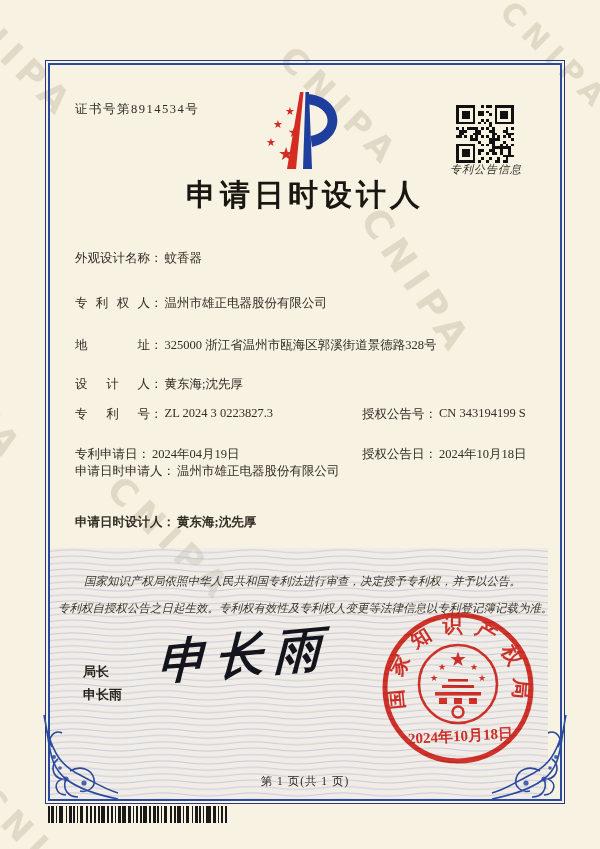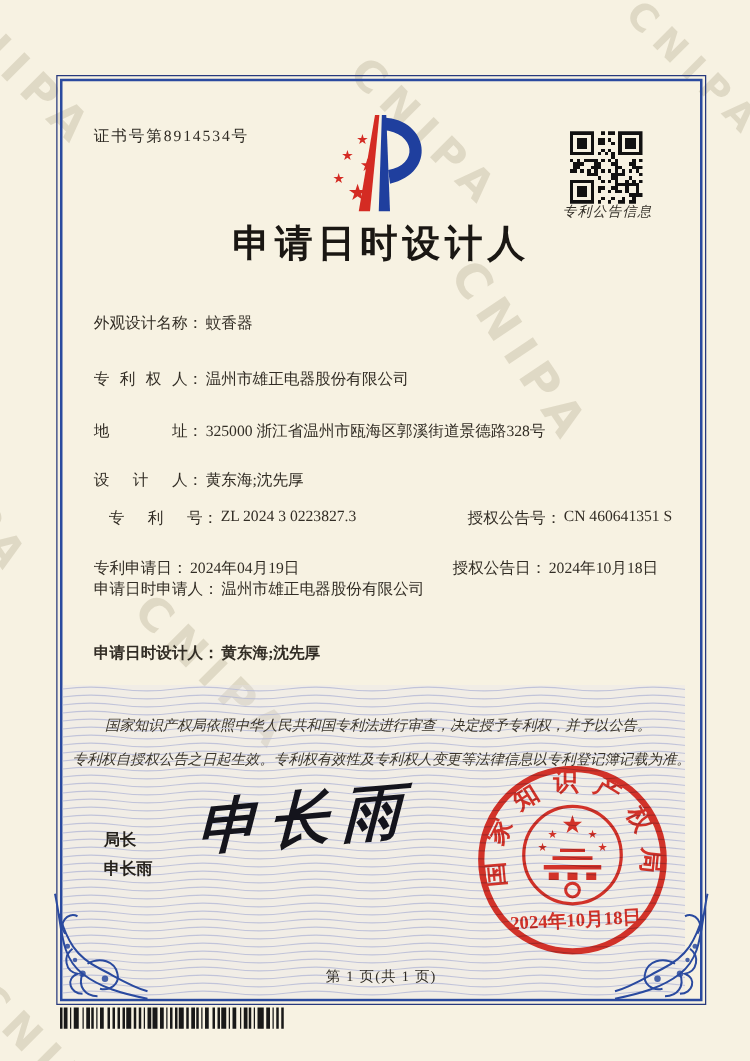--- a/index.html
+++ b/index.html
@@ -47,21 +47,21 @@
   .row{position:absolute;left:25px;width:460px;font-size:12.5px;color:#32definitely;} 
   .row{color:#322d25;}
   .jlabel{display:inline-block;width:75px;text-align:justify;text-align-last:justify;vertical-align:top;}
   .nlabel{display:inline-block;vertical-align:top;}
   .colon{display:inline-block;vertical-align:top;}
   .val{display:inline-block;vertical-align:top;margin-left:2px;}
   .r-design{top:185px;}
   .r-patentee{top:230px;}
   .r-address{top:272px;}
   .r-designer{top:311px;}
-  .r-grid1{top:341px;margin-left:12px;}
+  .r-grid1{top:341px;}
   .r-grid2{top:381px;}
   .r-filing1{top:398px;text-decoration:underline;}
   .r-filing2{top:449px;font-weight:bold;}
   .grid-right{position:absolute;left:287px;top:0;white-space:nowrap;}
   .grid-left{position:absolute;left:0;top:0;white-space:nowrap;}
   .gridrow{height:18px;}
   
   .legal{position:absolute;left:8px;top:503px;width:486px;
     font-size:11.5px;line-height:27px;font-style:italic;color:#3a352b;}
   .legal .l1{text-indent:26px;white-space:nowrap;}
@@ -353,21 +353,21 @@
     </div>
     <div class="row r-designer">
       <span class="jlabel">设计人</span><span class="colon">：</span><span class="val">黄东海;沈先厚</span>
     </div>
 
     <div class="row gridrow r-grid1">
       <span class="grid-left">
         <span class="jlabel">专利号</span><span class="colon">：</span><span class="val">ZL 2024 3 0223827.3</span>
       </span>
       <span class="grid-right">
-        <span class="nlabel">授权公告号</span><span class="colon">：</span><span class="val">CN 460641351 S</span>
+        <span class="nlabel">授权公告号</span><span class="colon">：</span><span class="val">CN 343194199 S</span>
       </span>
     </div>
     <div class="row gridrow r-grid2">
       <span class="grid-left">
         <span class="nlabel">专利申请日</span><span class="colon">：</span><span class="val">2024年04月19日</span>
       </span>
       <span class="grid-right">
         <span class="nlabel">授权公告日</span><span class="colon">：</span><span class="val">2024年10月18日</span>
       </span>
     </div>

